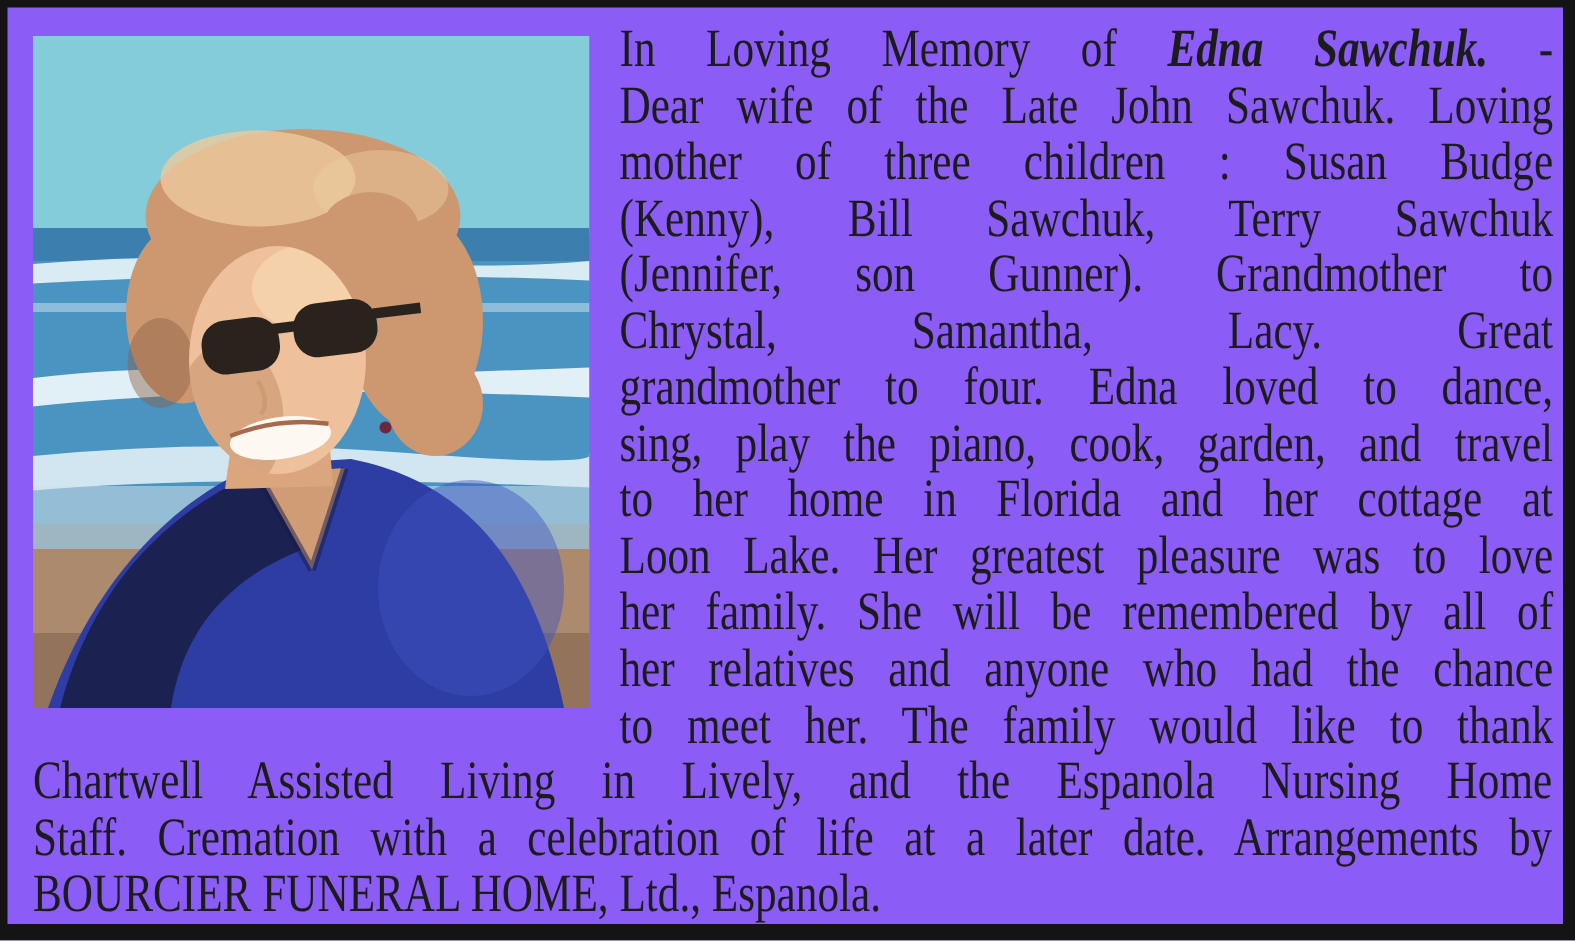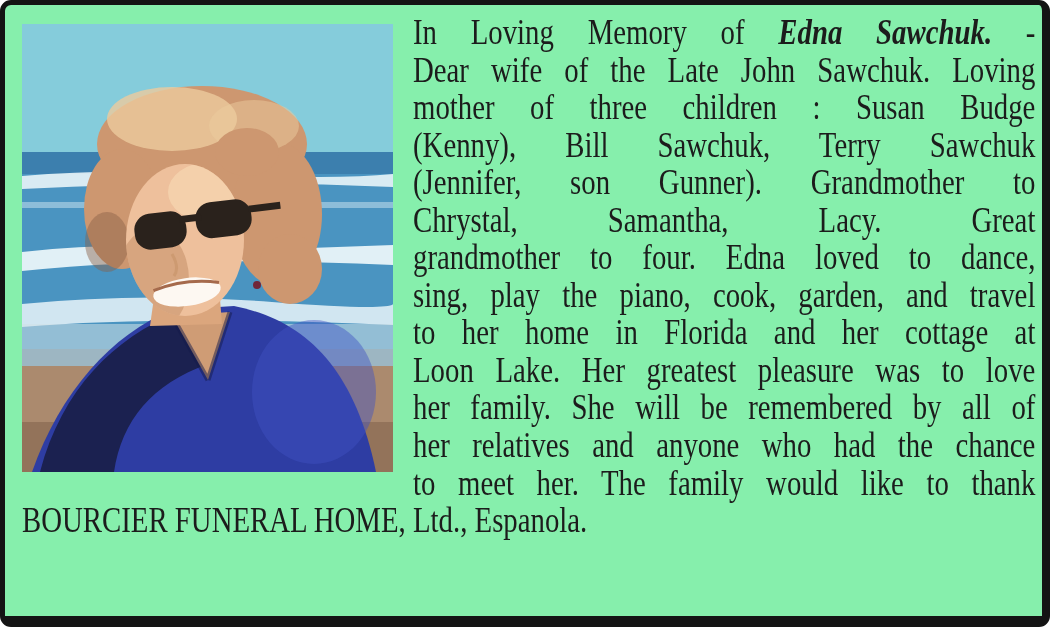--- a/index.html
+++ b/index.html
@@ -32,21 +32,21 @@
     overflow:visible;
   }
   .text-narrow .tline{width:778px;}
   .text-wide .tline{width:1266px;}
   .tline.last{text-align-last:left;}
   .bi{font-weight:700;font-style:italic;}
 </style>
 </head>
 <body>
 
-<div class="page" style="color: rgb(28, 28, 28); border-color: rgb(20, 20, 20); background-color: #86efac; border-radius: 11px;">
+<div class="page" style="color: rgb(28, 28, 28); border-color: rgb(20, 20, 20); background-color: #8b5cf6;">
 
   <div class="photo">
     <svg viewBox="0 0 371 448" preserveAspectRatio="none">
 
       <rect x="0" y="0" width="371" height="132" fill="#85ccdb"></rect>
 
       <rect x="0" y="128" width="371" height="28" fill="#3c7fae"></rect>
 
       <rect x="0" y="150" width="371" height="182" fill="#4a94c1"></rect>
 
@@ -121,16 +121,20 @@
         <div class="tline">sing, play the piano, cook, garden, and travel</div>
         <div class="tline">to her home in Florida and her cottage at</div>
         <div class="tline">Loon Lake. Her greatest pleasure was to love</div>
         <div class="tline">her family. She will be remembered by all of</div>
         <div class="tline">her relatives and anyone who had the chance</div>
         <div class="tline">to meet her. The family would like to thank</div>
       </div>
   </div>
 
   <div class="text-wide">
+    <div>
+        <div class="tline">Chartwell Assisted Living in Lively, and the Espanola Nursing Home</div>
+        <div class="tline">Staff. Cremation with a celebration of life at a later date. Arrangements by</div>
+      </div>
     <div class="tline last">BOURCIER FUNERAL HOME, Ltd., Espanola.</div>
   </div>
 
 </div>
 
 </body></html>

